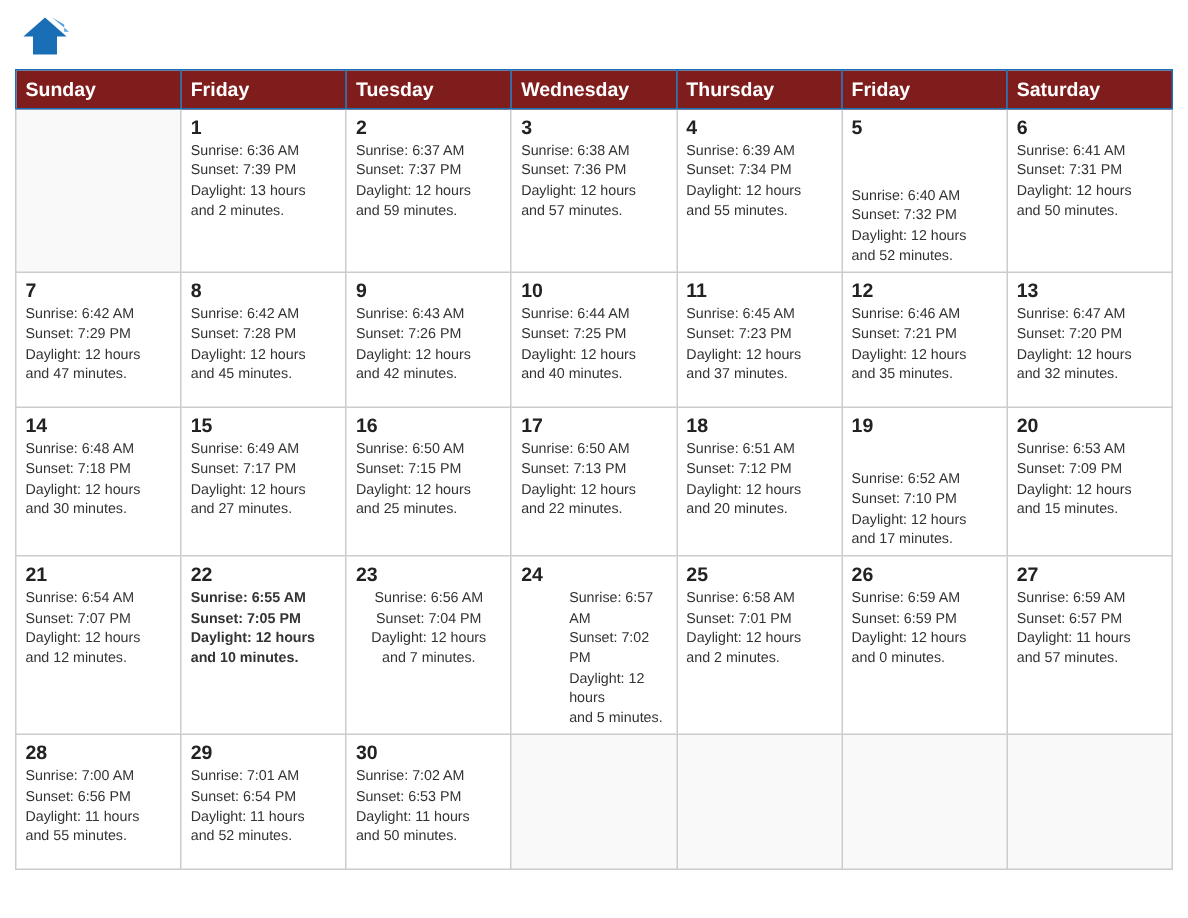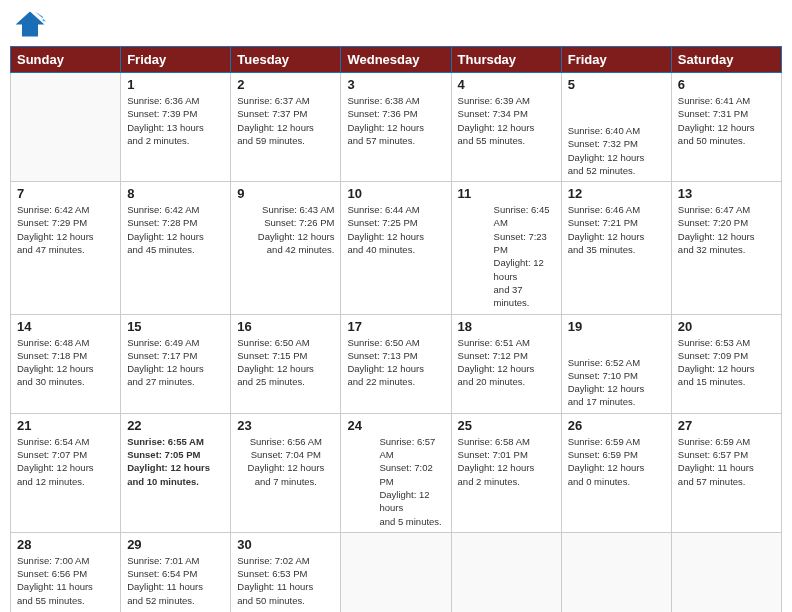--- a/index.html
+++ b/index.html
@@ -175,35 +175,35 @@
         </td>
         <td>
           <span class="day-num">8</span>
           <div class="day-info" style="white-space: pre-line;">Sunrise: 6:42 AM
 Sunset: 7:28 PM
 Daylight: 12 hours
 and 45 minutes.</div>
         </td>
         <td>
           <span class="day-num">9</span>
-          <div class="day-info" style="white-space: pre-line; text-align: right;">Sunrise: 6:43 AM
+          <div class="day-info" style="white-space: pre-line;">Sunrise: 6:43 AM
 Sunset: 7:26 PM
 Daylight: 12 hours
 and 42 minutes.</div>
         </td>
         <td>
           <span class="day-num">10</span>
           <div class="day-info" style="white-space: pre-line;">Sunrise: 6:44 AM
 Sunset: 7:25 PM
 Daylight: 12 hours
 and 40 minutes.</div>
         </td>
         <td>
           <span class="day-num">11</span>
-          <div class="day-info" style="white-space: pre-line; margin-left: 36px;">Sunrise: 6:45 AM
+          <div class="day-info" style="white-space: pre-line;">Sunrise: 6:45 AM
 Sunset: 7:23 PM
 Daylight: 12 hours
 and 37 minutes.</div>
         </td>
         <td>
           <span class="day-num">12</span>
           <div class="day-info" style="white-space: pre-line;">Sunrise: 6:46 AM
 Sunset: 7:21 PM
 Daylight: 12 hours
 and 35 minutes.</div>

